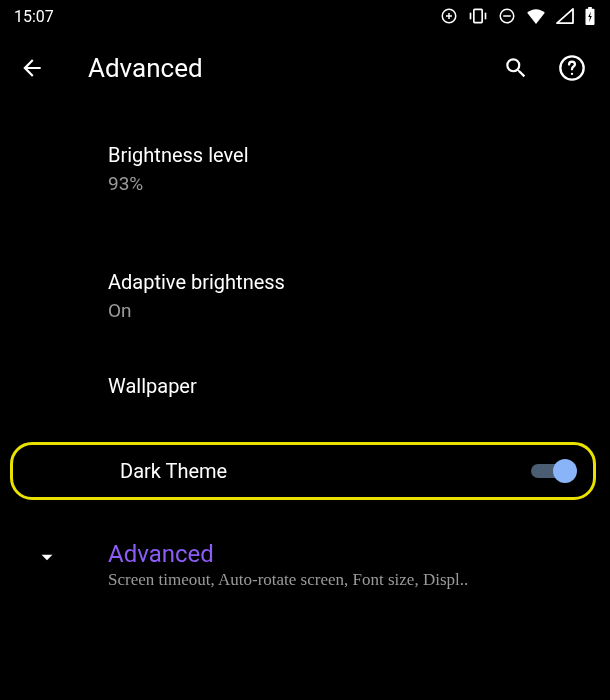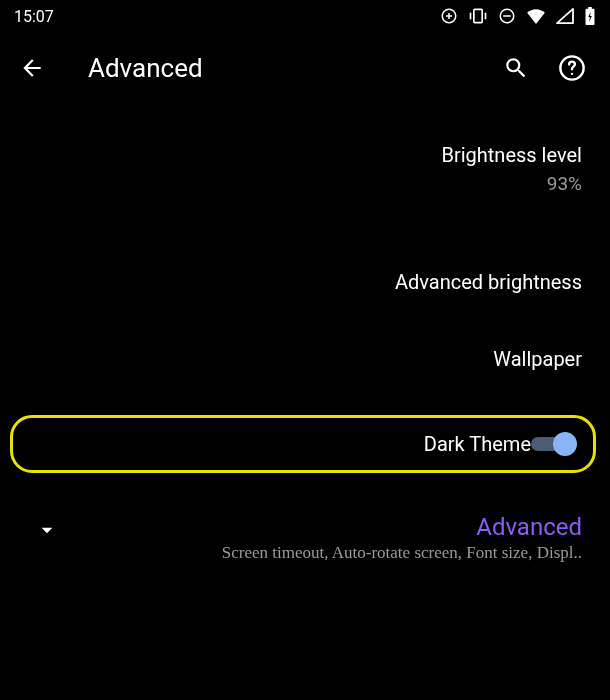--- a/index.html
+++ b/index.html
@@ -5,27 +5,27 @@
   * { margin: 0; padding: 0; box-sizing: border-box; }
   html, body { width: 610px; height: 700px; background: #000; color: #fff; font-family: Roboto, "Helvetica Neue", Arial, sans-serif; overflow: hidden; }
   .screen { width: 610px; height: 700px; background: #000; position: relative; }
   .statusbar { display: flex; justify-content: space-between; align-items: center; height: 32px; padding: 0 14px; font-size: 16px; color: #fff; }
   .statusbar .right { display: flex; align-items: center; gap: 10px; }
   .statusbar svg { display: block; }
   .appbar { display: flex; align-items: center; height: 72px; padding: 0 18px; gap: 28px; }
   .appbar .title { font-size: 26px; font-weight: 400; flex: 1; margin-left: 14px; }
   .appbar .actions { display: flex; align-items: center; gap: 28px; margin-right: 6px; }
   .iconbtn { width: 28px; height: 28px; display: flex; align-items: center; justify-content: center; }
-  .list { padding: 24px 4px 0 0; text-align: right; }
+  .list { padding: 24px 4px 0 0; }
   .row { padding: 14px 24px 14px 108px; position: relative; }
   .row .t1 { font-size: 20px; color: #fff; line-height: 1.35; }
   .row .t2 { font-size: 19px; color: #9a9a9a; line-height: 1.35; margin-top: 2px; }
   .spacer { height: 22px; }
   .darkrow { margin: 6px 10px 0 10px; border: 3px solid #e9e200; border-radius: 22px; padding: 14px 18px 14px 98px; display: flex; align-items: center; position: relative; }
-  .darkrow .t1 { font-size: 20px; color: #fff; flex: 1; }
+  .darkrow .t1 { font-size: 20px; color: #fff; flex: 1; margin-left: 9px; }
   .switch { width: 44px; height: 24px; position: relative; }
   .switch .track { position: absolute; left: 0; top: 5px; width: 38px; height: 14px; border-radius: 7px; background: #4a5d72; }
   .switch .thumb { position: absolute; right: -2px; top: 0; width: 24px; height: 24px; border-radius: 50%; background: #8ab4f8; }
   .advrow { padding: 18px 24px 14px 108px; position: relative; }
   .advrow .chev { position: absolute; left: 34px; top: 22px; }
   .advrow .t1 { font-size: 24px; color: #8b5cf6; }
   .advrow .t2 { font-size: 17px; color: #9a9a9a; margin-top: 2px; white-space: nowrap; overflow: hidden; font-family: Liberation Serif, serif; }
 </style>
 </head>
 <body>
@@ -102,21 +102,22 @@
 
     <div class="row">
       <div class="t1">Brightness level</div>
       <div class="t2">93%</div>
     </div>
     <div class="spacer"></div>
 
     <div class="spacer"></div>
 
     <div class="row">
-      <div class="t1">Advanced brightness</div>
+      <div class="t1">Adaptive brightness</div>
+      <div class="t2">On</div>
     </div>
     <div class="spacer"></div>
 
     <div class="row">
       <div class="t1">Wallpaper</div>
     </div>
     <div class="spacer"></div>
 
     <div class="darkrow">
       <div class="t1">Dark Theme</div>

